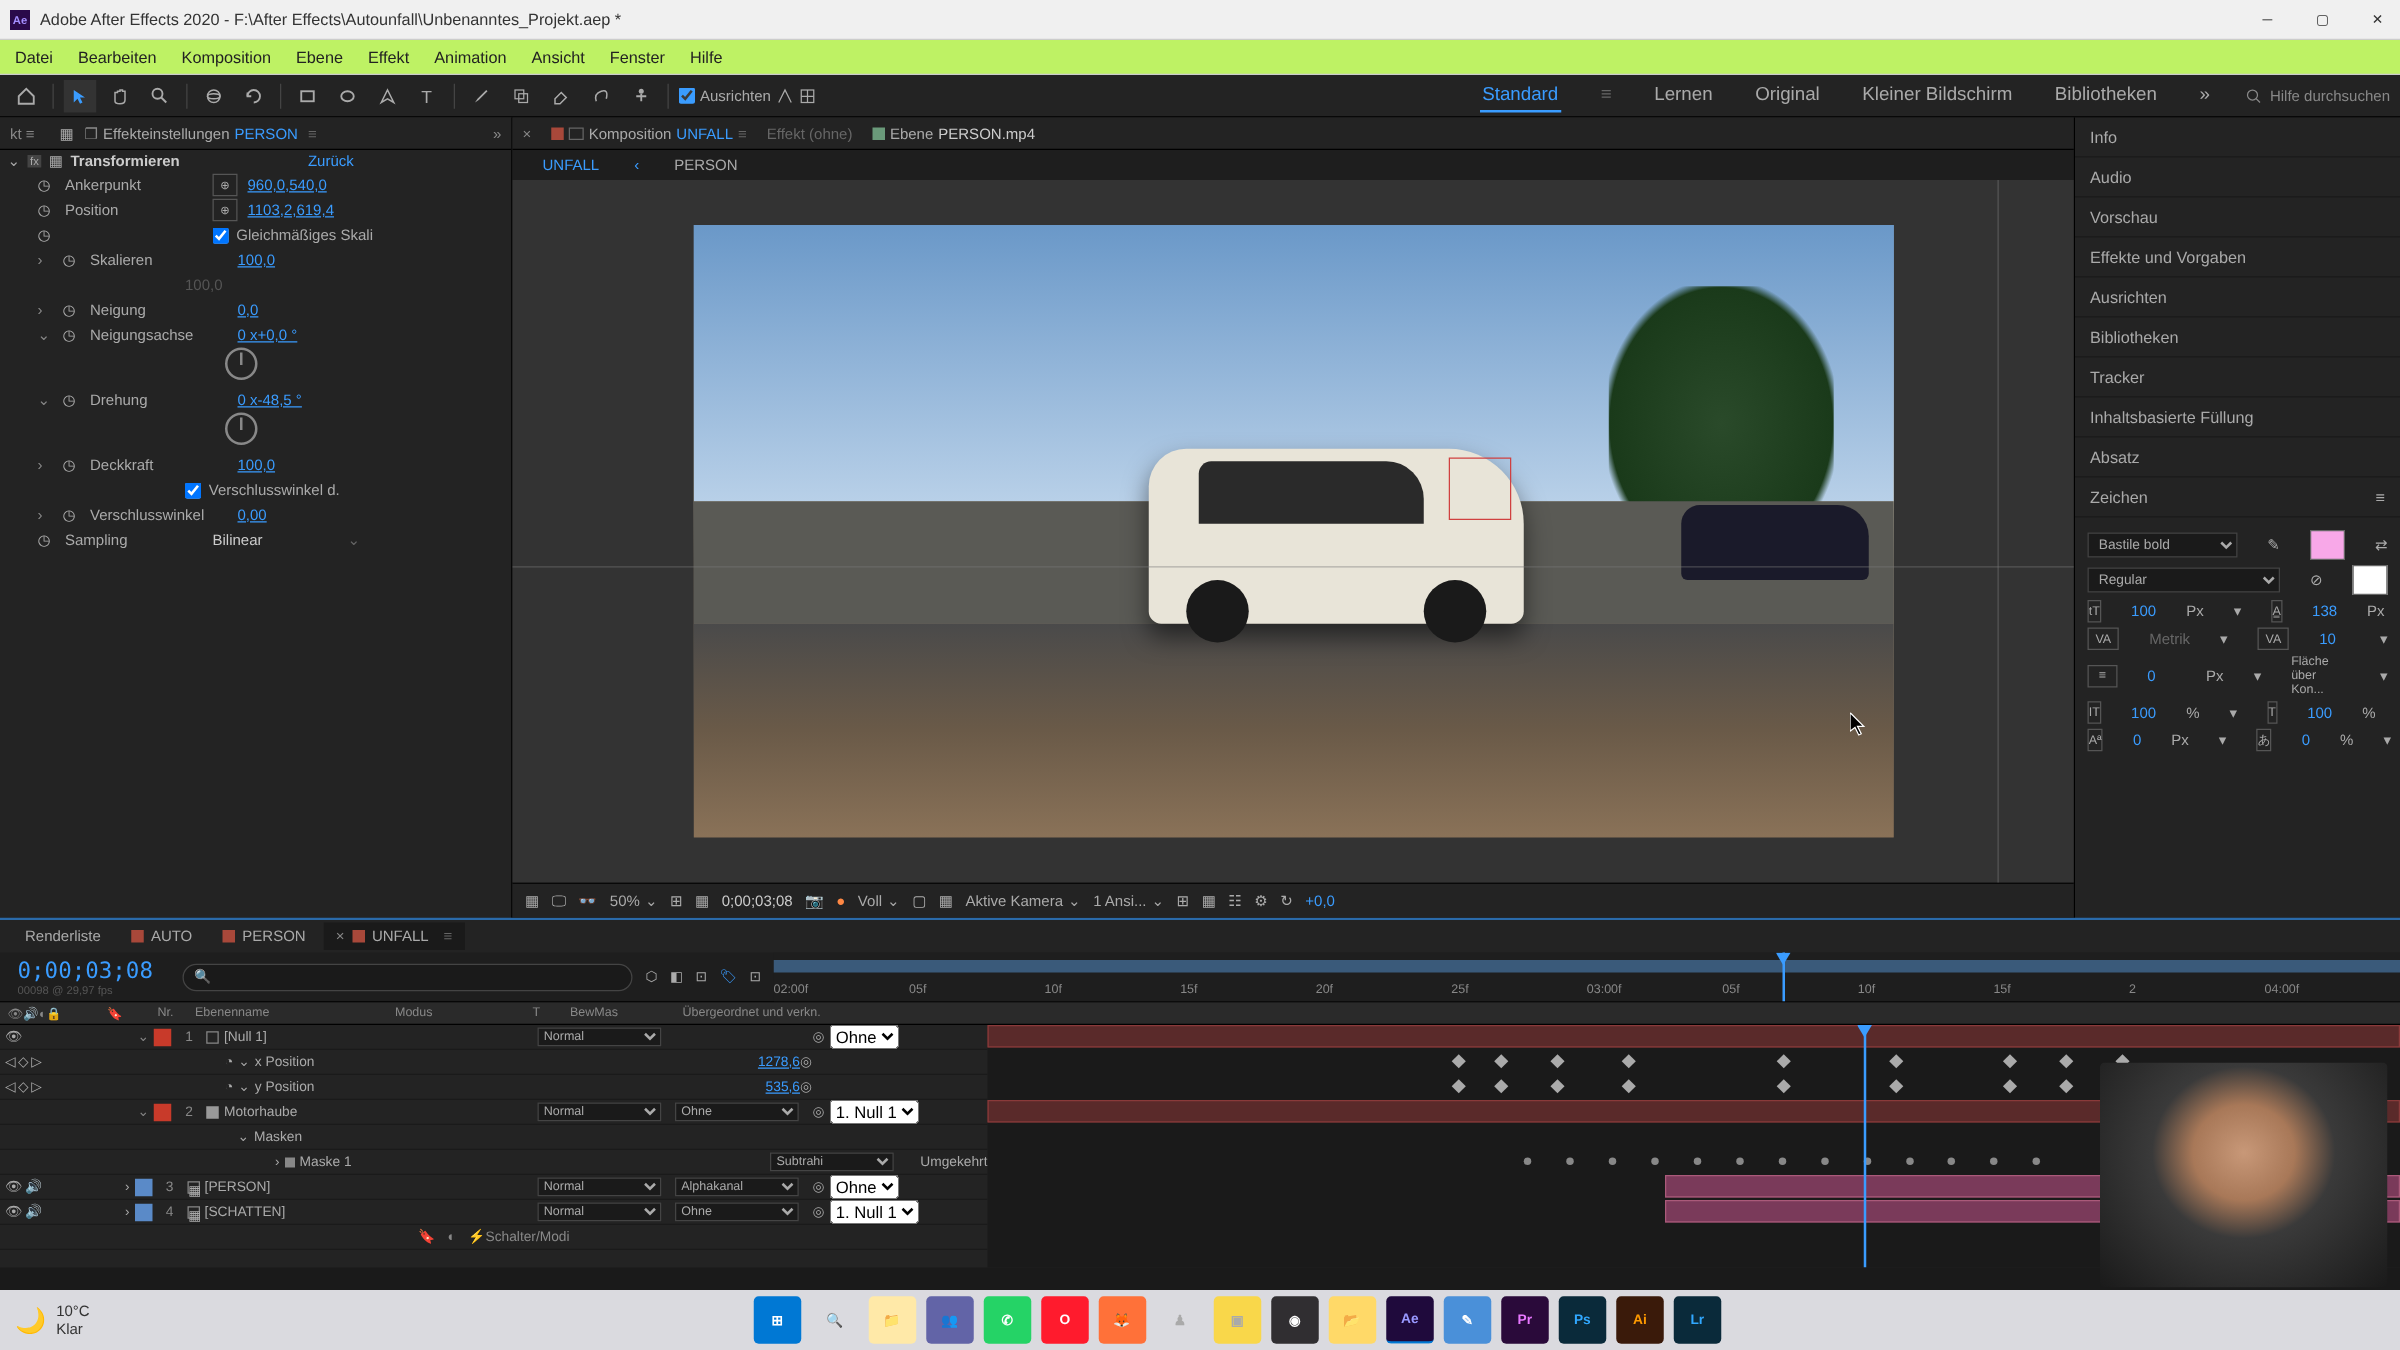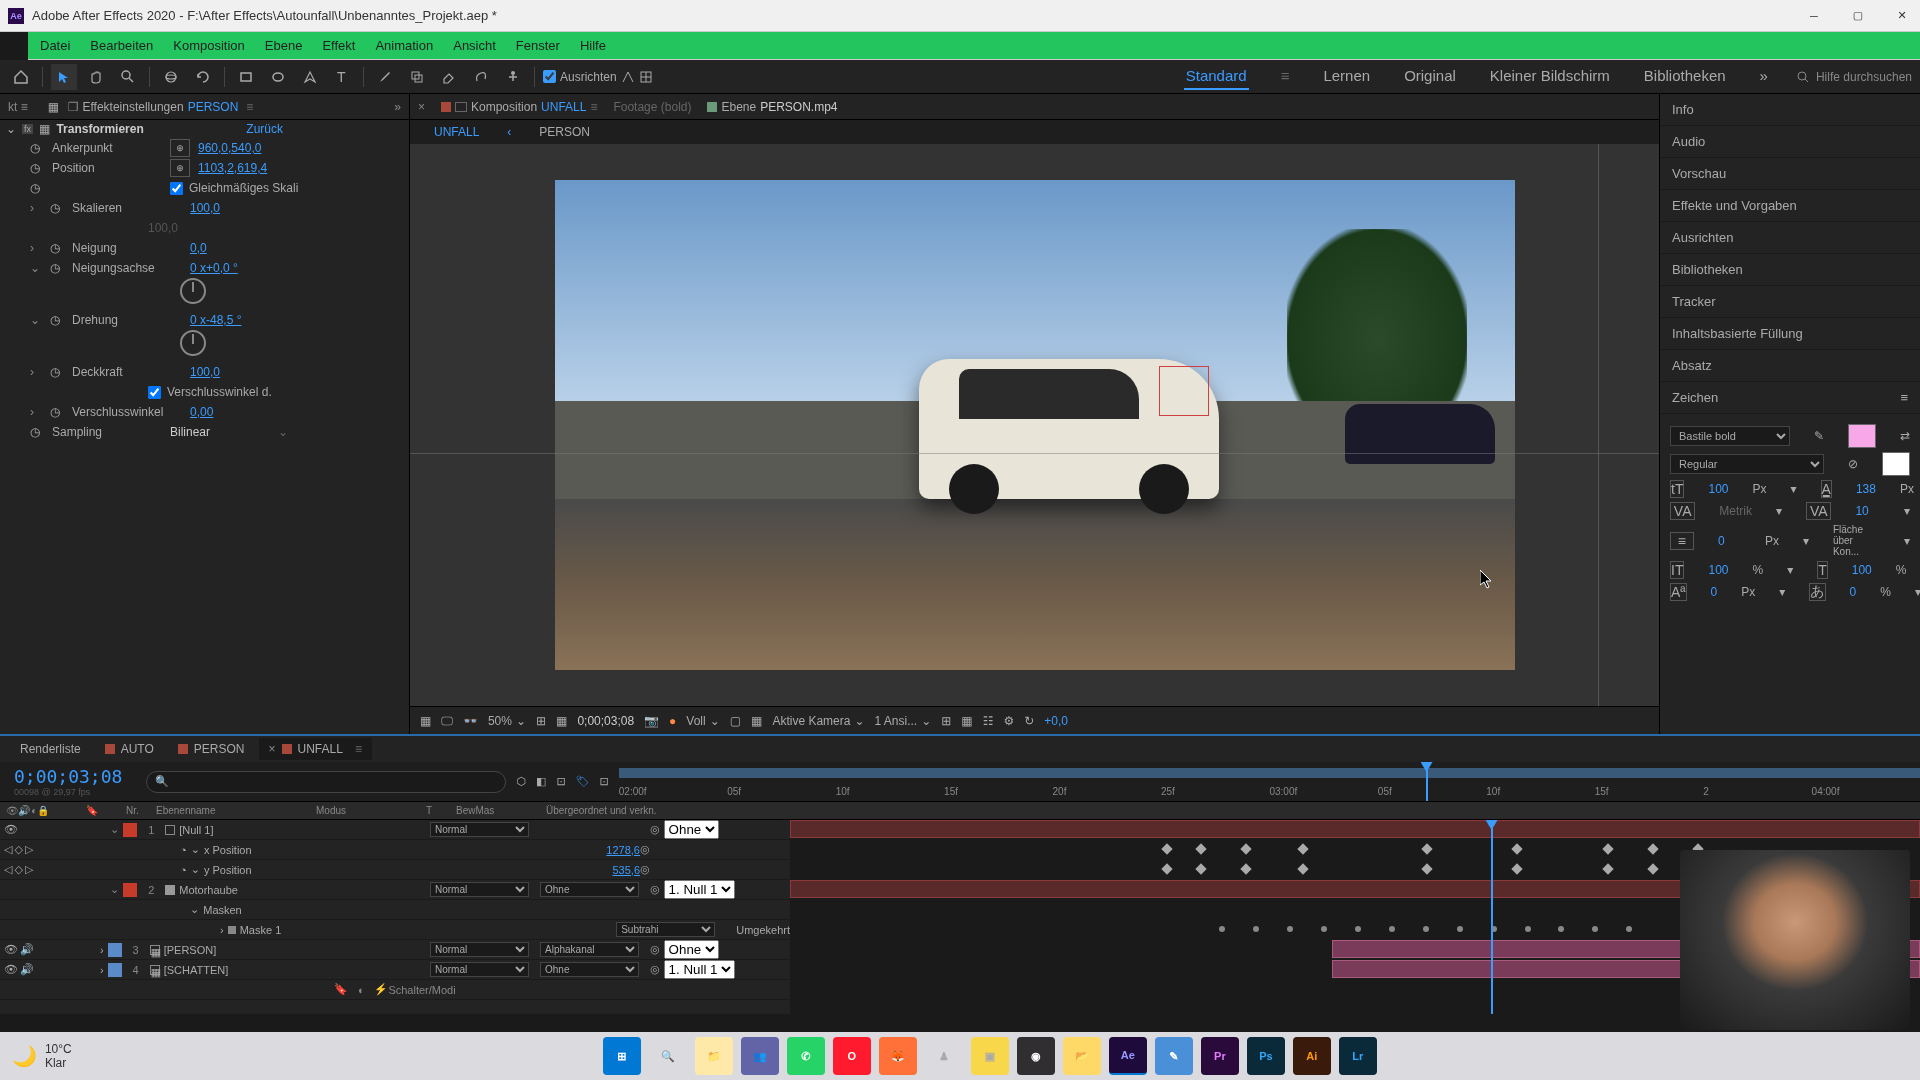--- a/index.html
+++ b/index.html
@@ -2,21 +2,21 @@
 <html><head>
 <meta charset="utf-8">
 <style>
 * { margin: 0; padding: 0; box-sizing: border-box; font-family: 'Segoe UI', Arial, sans-serif; }
 body { background: #1a1a1a; color: #aaa; font-size: 11px; overflow: hidden; width: 1920px; height: 1080px; }
 .titlebar { background: #f0f0f0; height: 32px; display: flex; align-items: center; padding: 0 8px; color: #333; border-bottom: 1px solid #ccc; }
 .titlebar-icon { width: 16px; height: 16px; background: #2a0a4a; margin-right: 8px; display: flex; align-items: center; justify-content: center; color: #a58fff; font-size: 9px; font-weight: bold; }
 .titlebar-title { flex: 1; font-size: 13px; }
 .titlebar-btns { display: flex; gap: 24px; }
 .titlebar-btn { width: 20px; height: 20px; cursor: pointer; display: flex; align-items: center; justify-content: center; }
-.menubar { background: #22c55e; height: 28px; display: flex; align-items: center; padding: 0 12px; gap: 20px; color: #222; font-size: 13px; border-bottom: 1px solid #ccc; margin-left: 28px; }
+.menubar { background: #bef264; height: 28px; display: flex; align-items: center; padding: 0 12px; gap: 20px; color: #222; font-size: 13px; border-bottom: 1px solid #ccc; }
 .toolbar { background: #232323; height: 34px; display: flex; align-items: center; padding: 0 8px; gap: 6px; border-bottom: 1px solid #000; }
 .tool-btn { width: 26px; height: 26px; display: flex; align-items: center; justify-content: center; color: #aaa; cursor: pointer; }
 .tool-btn.active { background: #333; color: #3a9cff; }
 .tool-sep { width: 1px; height: 20px; background: #444; margin: 0 2px; }
 .toolbar-check { display: flex; align-items: center; gap: 4px; font-size: 12px; }
 .toolbar-check input { accent-color: #3a9cff; }
 .workspace-tabs { margin-left: auto; display: flex; gap: 30px; font-size: 15px; }
 .workspace-tabs span { cursor: pointer; padding: 4px 2px; }
 .workspace-tabs .active { color: #3a9cff; border-bottom: 2px solid #3a9cff; }
 .search-box { margin-left: 20px; display: flex; align-items: center; gap: 6px; color: #888; font-size: 12px; }
@@ -62,21 +62,21 @@
 .margin-line-h { position: absolute; left: 0; right: 0; top: 55%; height: 1px; background: rgba(120,120,120,0.5); }
 .viewer-controls { height: 28px; background: #232323; display: flex; align-items: center; padding: 0 10px; gap: 10px; font-size: 12px; border-top: 1px solid #000; }
 .vc-item { display: flex; align-items: flex-start; gap: 4px; }
 .right-panel { width: 260px; background: #232323; display: flex; flex-direction: column; }
 .rp-item { padding: 8px 12px; border-bottom: 1px solid #1a1a1a; font-size: 13px; cursor: pointer; }
 .zeichen-body { padding: 6px 10px; }
 .zeichen-row { display: flex; align-items: center; gap: 24px; margin: 4px 0; font-size: 12px; }
 .zeichen-select { flex: 1; background: #1a1a1a; border: 1px solid #444; color: #aaa; padding: 2px 4px; font-size: 11px; }
 .color-swatch { width: 28px; height: 24px; background: #f8a8e8; border: 1px solid #666; }
 .char-val { color: #3a9cff; width: 40px; }
-.char-icon { width: 40px; height: 18px; display: flex; align-items: center; justify-content: center; border: 1px solid #555; font-size: 14px; }
+.char-icon { width: 40px; height: 18px; display: flex; align-items: center; justify-content: center; border: 1px solid #555; font-size: 10px; }
 .timeline { height: 280px; background: #232323; border-top: 2px solid #2a6aaa; display: flex; flex-direction: column; }
 .tl-tabs { height: 26px; display: flex; align-items: center; padding: 0 10px; gap: 4px; background: #232323; font-size: 12px; }
 .tl-tab { padding: 4px 10px; display: flex; align-items: center; gap: 6px; cursor: pointer; }
 .tl-tab.active { background: #1a1a1a; }
 .tl-tab .dot { width: 10px; height: 10px; }
 .tl-header { height: 40px; display: flex; align-items: center; background: #1e1e1e; border-bottom: 1px solid #000; }
 .tl-time { color: #3a9cff; font-size: 18px; padding: 0 14px; font-family: monospace; }
 .tl-search { width: 360px; height: 22px; background: #1a1a1a; border: 1px solid #444; border-radius: 11px; margin-left: 10px; display: flex; align-items: center; padding: 0 8px; }
 .tl-tools { display: flex; gap: 10px; margin-left: 10px; }
 .tl-ruler { flex: 1; height: 100%; position: relative; background: #1e1e1e; margin-left: 10px; }
@@ -357,21 +357,21 @@
     <div class="viewer-tabs">
       <span style="color:#888">×</span>
       <div class="viewer-tab">
         <span style="width:10px;height:10px;background:#a8483a;display:inline-block"></span>
         <span style="border:1px solid #666;width:12px;height:10px;display:inline-block"></span>
         <span>Komposition</span>
         <span style="color:#3a9cff">UNFALL</span>
         <span style="color:#666">≡</span>
       </div>
       <div class="viewer-tab" style="color:#666">
-        <span>Footage  (bold)</span>
+        <span>Effekt  (ohne)</span>
       </div>
       <div class="viewer-tab">
         <span style="width:10px;height:10px;background:#6a9a7a;display:inline-block"></span>
         <span>Ebene</span>
         <span style="color:#ccc">PERSON.mp4</span>
       </div>
     </div>
     <div class="comp-tabs">
       <span class="active">UNFALL</span>
       <span style="color:#3a9cff">‹</span>

